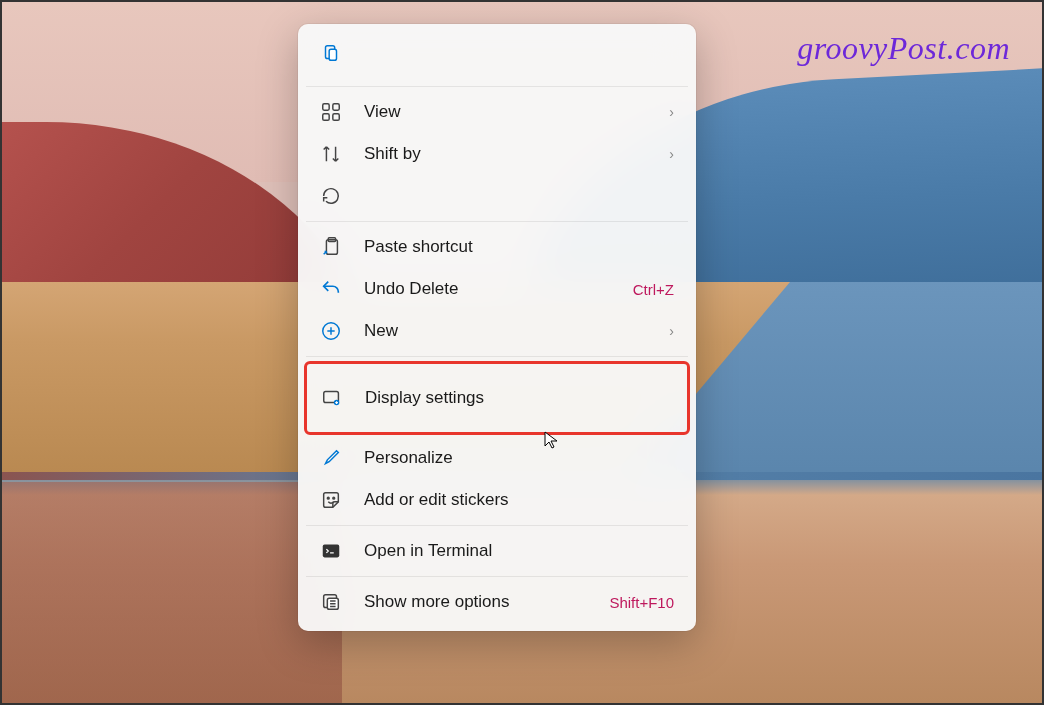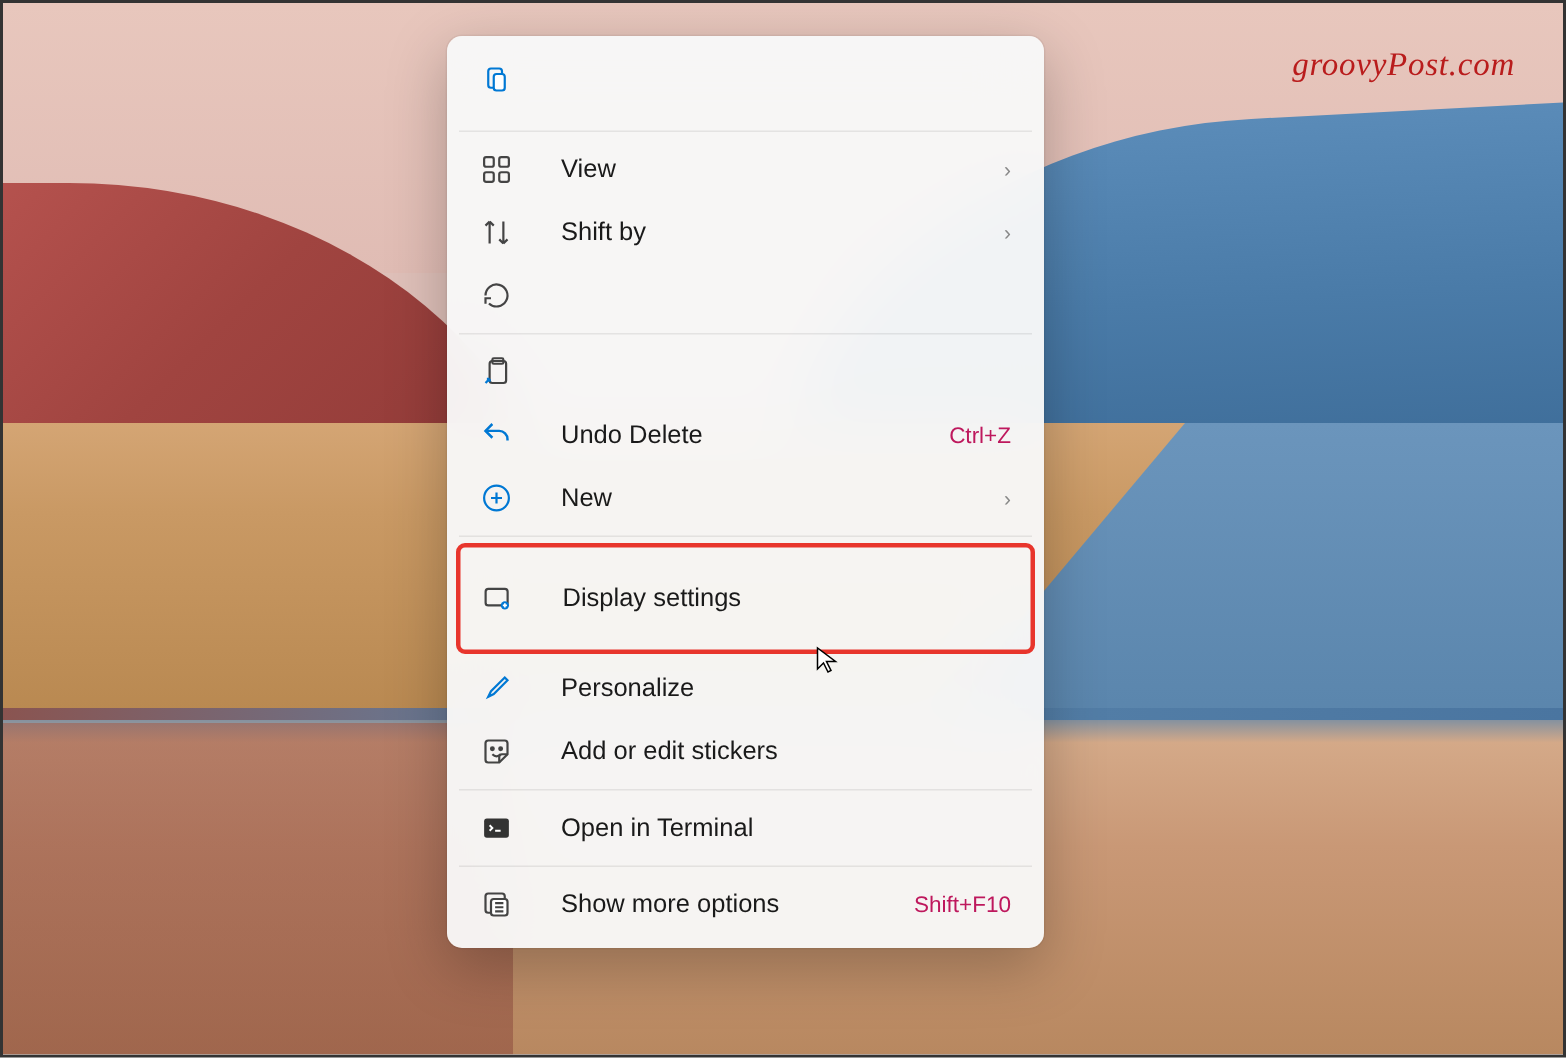--- a/index.html
+++ b/index.html
@@ -95,23 +95,23 @@
       width: 340px;
       bottom: 0;
       background: linear-gradient(180deg, #a06050 0%, #905040 100%);
       opacity: 0.6;
     }
     .watermark {
       position: absolute;
       top: 28px;
       right: 32px;
       font-family: 'Georgia', serif;
-      font-size: 22px;
+      font-size: 32px;
       font-style: italic;
-      color: #b91c1c;
+      color: #6d28d9;
       letter-spacing: 0.5px;
     }
     .context-menu {
       position: absolute;
       top: 22px;
       left: 296px;
       width: 398px;
       background: rgba(248, 248, 248, 0.96);
       backdrop-filter: blur(20px);
       border-radius: 10px;
@@ -131,21 +131,21 @@
       margin: 4px 0;
     }
     .menu-item {
       display: flex;
       align-items: center;
       padding: 10px 14px;
       border-radius: 6px;
       cursor: default;
       color: #1a1a1a;
       font-size: 17px;
-      gap: 32px;
+      gap: 22px;
       position: relative;
     }
     .menu-item.highlighted {
       border: 3px solid #e8352c;
       margin: 2px -2px;
       padding: 23px 14px;
     }
     .menu-item .icon {
       width: 22px;
       height: 22px;
@@ -238,20 +238,21 @@
   <div class="divider"></div>
 
   <div class="menu-item">
     <span class="icon">
       <svg viewBox="0 0 24 24" fill="none" stroke="#444" stroke-width="1.6">
         <rect x="7" y="4" width="12" height="16" rx="2"></rect>
         <rect x="9" y="2" width="8" height="4" rx="1"></rect>
         <path d="M4 20l3-3m0 0v2m0-2H5" stroke="#0078d4"></path>
       </svg>
     </span>
+    <span class="label">Paste shortcut</span>
   </div>
 
   <div class="menu-item">
     <span class="icon">
       <svg viewBox="0 0 24 24" fill="none" stroke="#0078d4" stroke-width="1.8">
         <path d="M9 14L4 9l5-5"></path>
         <path d="M4 9h10a6 6 0 0 1 6 6v1"></path>
       </svg>
     </span>
     <span class="label">Undo Delete</span>

